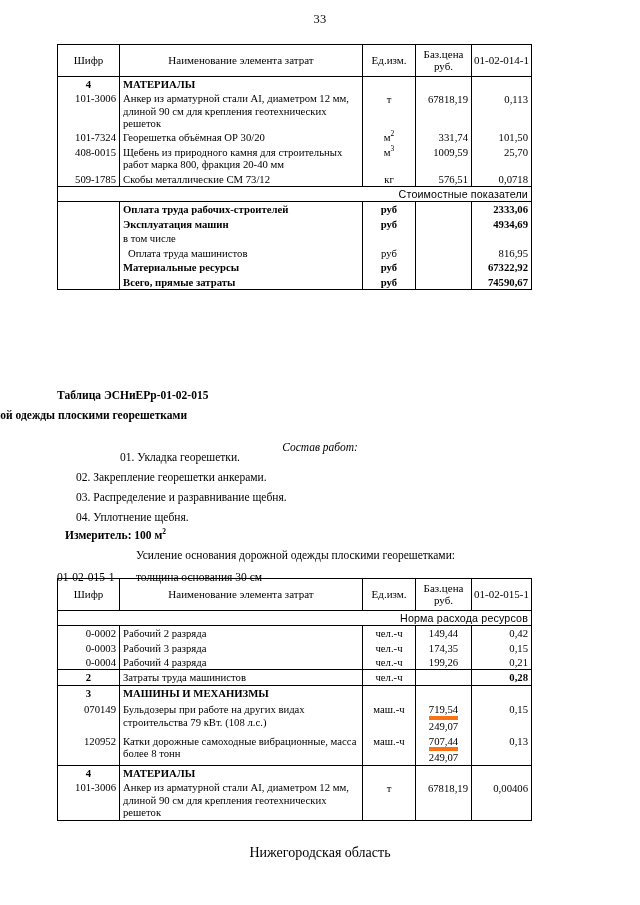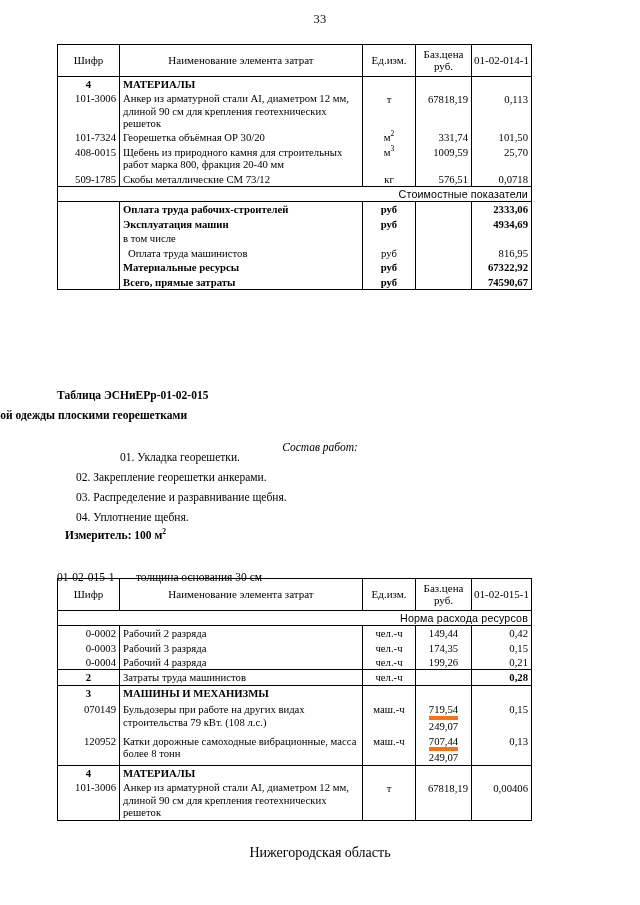--- a/index.html
+++ b/index.html
@@ -239,20 +239,21 @@
 
   <div class="txt" style="top:450px; left:84px;margin-left:36px;">01. Укладка георешетки.</div>
   <div class="txt" style="top:470px; left:76px;">02. Закрепление георешетки анкерами.</div>
   <div class="txt" style="top:490px; left:76px;">03. Распределение и разравнивание щебня.</div>
   <div class="txt" style="top:510px; left:76px;">04. Уплотнение щебня.</div>
 
   <div class="txt bold" style="top:528px; left:65px;">
     <span>Измеритель: 100 м</span><sup>2</sup>
   </div>
 
+  <div class="txt" style="top:548px; left:136px;">Усиление основания дорожной одежды плоскими георешетками:</div>
 
   <div class="txt" style="top:570px; left:57px;">01-02-015-1</div>
   <div class="txt" style="top:570px; left:136px;">толщина основания 30 см</div>
 
   <table class="est-table" id="t2" style="top:578px; left:57px; width:474px;">
     <colgroup>
       <col style="width:62px">
         <col style="width:243px">
         <col style="width:53px">
       <col style="width:56px">

